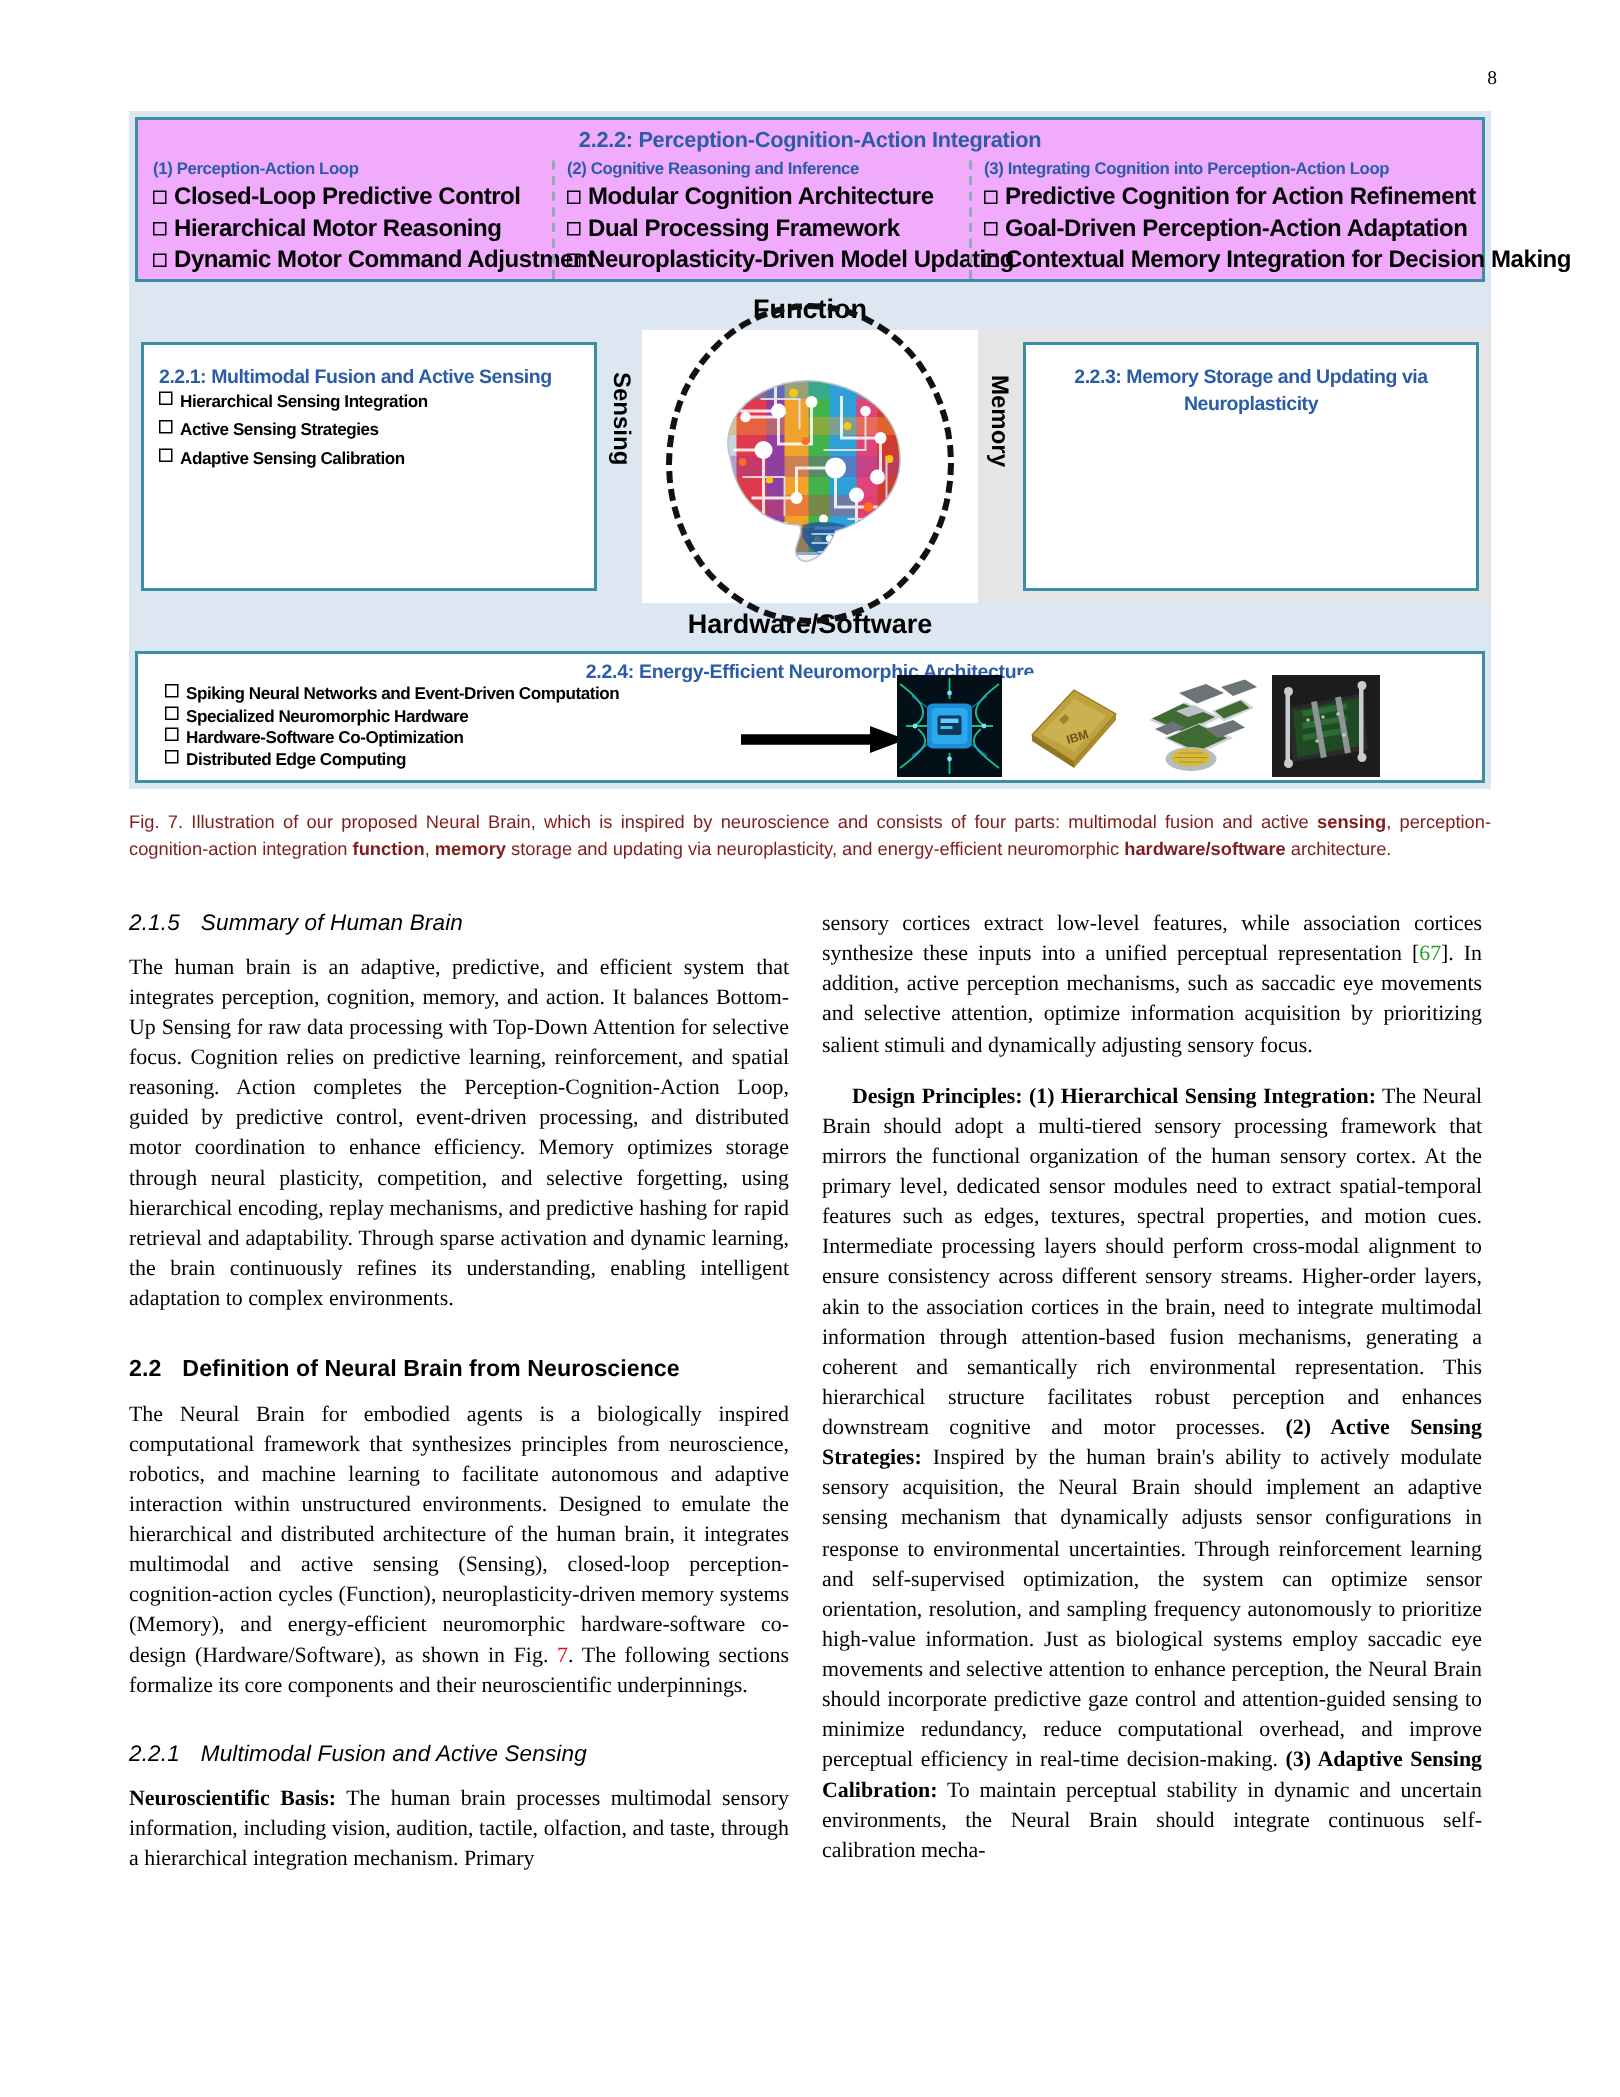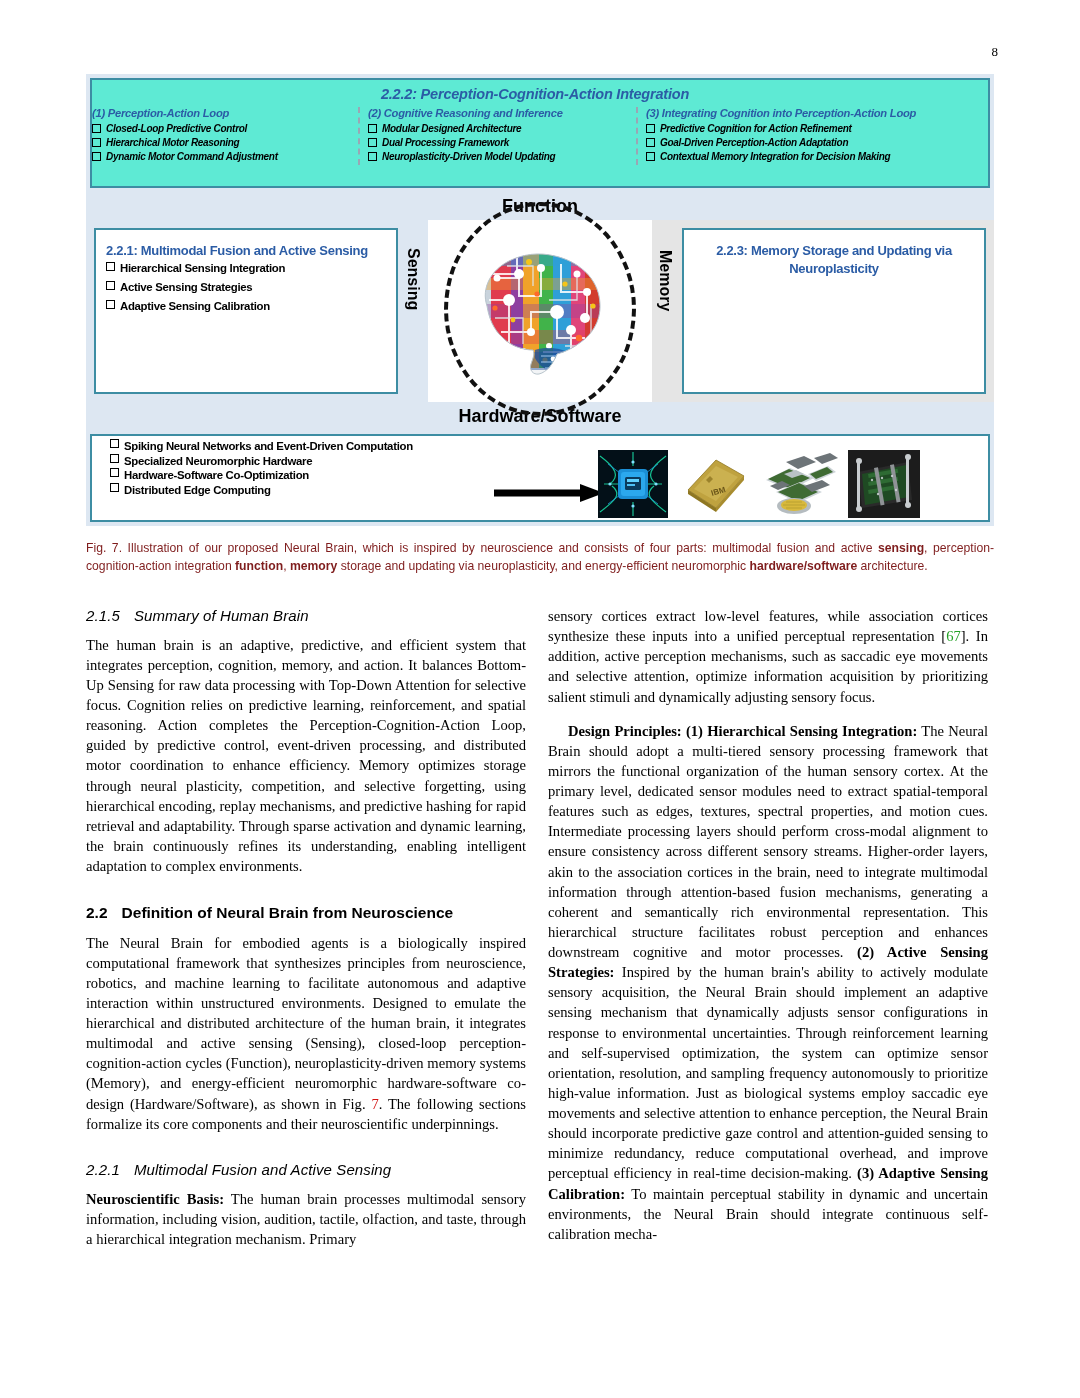--- a/index.html
+++ b/index.html
@@ -42,24 +42,23 @@
     width: 908px;
     height: 118px;
     background: #dde7f2;
     box-sizing: border-box;
     padding: 4px;
   }
   .panel-top-inner {
     width: 100%;
     height: 100%;
     box-sizing: border-box;
-    background: #5eead4;
+    background: #f0abfc;
     border: 2px solid #3d8da3;
-    padding: 6px 10px 4px 0;
-    font-style: italic;
+    padding: 6px 10px 4px 10px;
   }
   .panel-title {
     text-align: center;
     color: #2b5ca5;
     font-family: "Liberation Sans", sans-serif;
     font-weight: bold;
     font-size: 14.5px;
     letter-spacing: -0.2px;
     margin-bottom: 5px;
   }
@@ -81,27 +80,27 @@
     font-family: "Liberation Sans", sans-serif;
     font-weight: bold;
     font-size: 11.2px;
     margin-bottom: 4px;
     white-space: nowrap;
     letter-spacing: -0.25px;
   }
   .chk-item {
     font-family: "Liberation Sans", sans-serif;
     font-weight: bold;
-    font-size: 10px;
+    font-size: 16px;
     color: #000;
     margin-bottom: 3px;
     white-space: nowrap;
     letter-spacing: -0.3px;
     display: flex;
-    align-items: flex-end;
+    align-items: center;
   }
   .chk-box {
     display: inline-block;
     width: 7px;
     height: 7px;
     border: 1.4px solid #000;
     margin-right: 5px;
     flex: 0 0 auto;
     position: relative;
     top: -1px;
@@ -373,21 +372,21 @@
             </div>
           <div class="chk-item">
               <span class="chk-box"></span>
               <span>Dynamic Motor Command Adjustment</span>
             </div>
         </div>
         <div class="tri-col c2">
           <div class="col-head">(2) Cognitive Reasoning and Inference</div>
           <div class="chk-item">
               <span class="chk-box"></span>
-              <span>Modular Designed Architecture</span>
+              <span>Modular Cognition Architecture</span>
             </div>
           <div class="chk-item">
               <span class="chk-box"></span>
               <span>Dual Processing Framework</span>
             </div>
           <div class="chk-item">
               <span class="chk-box"></span>
               <span>Neuroplasticity-Driven Model Updating</span>
             </div>
         </div>
@@ -537,20 +536,21 @@
       </div>
     </div>
   </div>
 
   <div class="hw-band">
     <div class="big-label">Hardware/Software</div>
   </div>
 
   <div class="panel-bottom">
     <div class="panel-bottom-inner">
+      <div class="bottom-title">2.2.4: Energy-Efficient Neuromorphic Architecture</div>
       <div class="bottom-list">
         <div class="bottom-item">
             <span class="chk-box"></span>
             <span>Spiking Neural Networks and Event-Driven Computation</span>
           </div>
         <div class="bottom-item">
             <span class="chk-box"></span>
             <span>Specialized Neuromorphic Hardware</span>
           </div>
         <div class="bottom-item">

